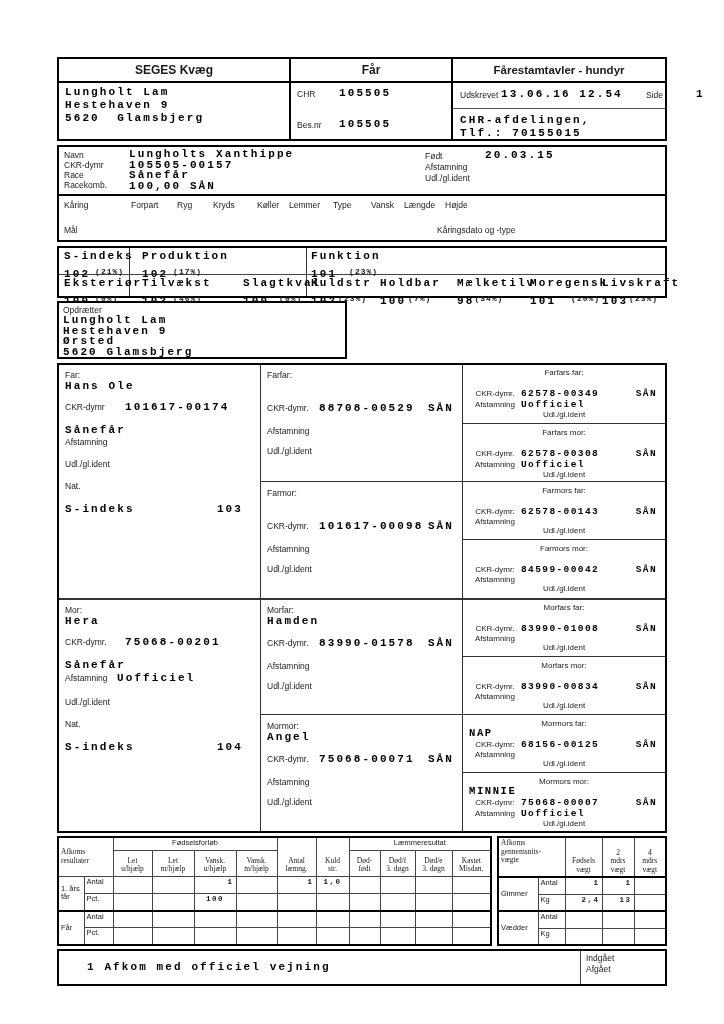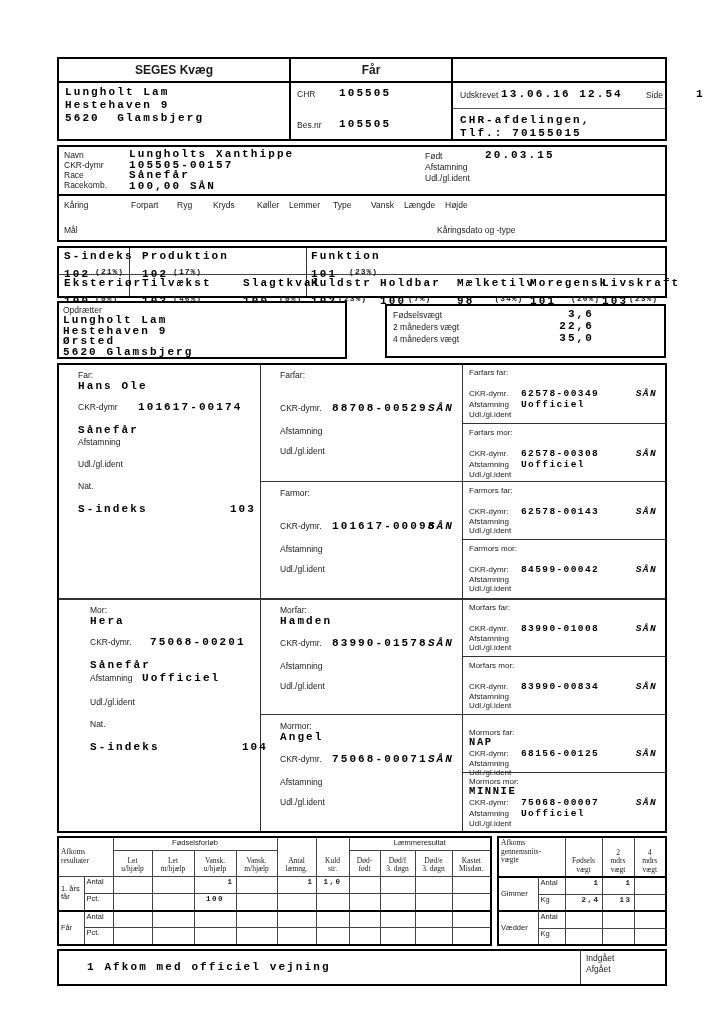--- a/index.html
+++ b/index.html
@@ -23,27 +23,27 @@
   .vdiv{position:absolute;top:0;bottom:0;width:2px;background:#000;}
   .printrow{position:absolute;left:394px;right:0;top:0;height:25px;border-bottom:1px solid #555;}
   
   .irow{position:absolute;left:0;right:0;}
   .ivline{position:absolute;top:0;bottom:0;width:1px;background:#333;}
   .icell{position:absolute;top:2px;}
   .ipct{font-family:"Liberation Mono","DejaVu Sans Mono",monospace;font-weight:bold;
         font-size:8px;letter-spacing:1px;margin-left:5px;position:relative;top:-3px;}
   
   .pline{position:absolute;background:#333;}
-  .pcell{position:absolute;box-sizing:border-box;padding:5px 19px;}
+  .pcell{position:absolute;box-sizing:border-box;padding:5px 6px;}
   .ckrrow{display:flex;align-items:baseline;}
   .ckrrow .lbl,.ckrrow .lbs{width:52px;flex:none;}
-  .saan{position:absolute;right:8px;font-style:italic;}
+  .saan{position:absolute;right:8px;}
   .name{min-height:13px;}
   .nm3{min-height:11px;font-size:10.5px;letter-spacing:1.6px;line-height:11px;}
-  .g3 .lbs{line-height:9px;}
+  .g3 .lbs{line-height:9px;text-align:center;}
   
   table.stat{border-collapse:collapse;table-layout:fixed;position:absolute;background:#fff;
              border:2px solid #000;}
   table.stat td{border:1px solid #444;font-size:7.5px;line-height:8.5px;padding:1px 2px;
                 vertical-align:top;box-sizing:border-box;overflow:hidden;}
   table.stat td.ctr{text-align:center;vertical-align:bottom;padding-bottom:2px;}
   table.stat td.grp{text-align:center;vertical-align:top;}
   td.val{font-family:"Liberation Mono","DejaVu Sans Mono",monospace;font-weight:bold;
          font-size:10px;letter-spacing:1.5px;text-align:right;padding-right:7px;vertical-align:middle;}
   td.vc{text-align:center;padding-right:2px;}
@@ -54,20 +54,21 @@
 </style>
 </head>
 <body>
 
 <div class="page">
 
   <div class="block" style="left:57px;top:57px;width:610px;height:84px">
     <div class="hdr-row1">
       <div class="hcell hc1 bold-sans">SEGES Kvæg</div>
       <div class="hcell hc2 bold-sans">Får</div>
+      <div class="hcell hc3 bold-sans" style="font-size:11.5px">Fårestamtavler - hundyr</div>
     </div>
     <div class="hdr-row2">
       <div class="vdiv" style="left:230px"></div>
       <div class="vdiv" style="left:392px"></div>
       <div class="abs" style="left:6px;top:3px">
         <div class="mono">Lungholt Lam</div>
         <div class="mono">Hestehaven 9</div>
         <div class="mono">5620  Glamsbjerg</div>
       </div>
       <div class="abs lbl" style="left:238px;top:6px">CHR</div>
@@ -155,49 +156,41 @@
       <div class="icell" style="left:252px">
         <div class="mono">Kuldstr</div>
         <div><span class="mono">102</span><span class="ipct" style="margin-left:1px">(23%)</span></div>
       </div>
       <div class="icell" style="left:321px">
         <div class="mono">Holdbar</div>
         <div><span class="mono">100</span><span class="ipct" style="margin-left:2px">(7%)</span></div>
       </div>
       <div class="icell" style="left:398px">
         <div class="mono">Mælketilv</div>
-        <div><span class="mono">98</span><span class="ipct" style="margin-left:20px">(34%)</span></div>
+        <div><span class="mono">98</span><span class="ipct" style="margin-left:0">(34%)</span></div>
       </div>
       <div class="icell" style="left:471px">
         <div class="mono">Moregensk</div>
         <div><span class="mono">101</span><span class="ipct" style="margin-left:15px">(20%)</span></div>
       </div>
       <div class="icell" style="left:543px">
         <div class="mono">Livskraft</div>
         <div><span class="mono">103</span><span class="ipct" style="margin-left:1px">(23%)</span></div>
       </div>
     </div>
   </div>
 
   <div class="block" style="left:57px;top:301px;width:290px;height:58px;border-width:2px">
     <div class="abs lbl" style="left:4px;top:2px">Opdrætter</div>
     <div class="abs" style="left:4px;top:12px">
       <div class="mono" style="line-height:10.5px">Lungholt Lam</div>
       <div class="mono" style="line-height:10.5px">Hestehaven 9</div>
       <div class="mono" style="line-height:10.5px">Ørsted</div>
       <div class="mono" style="line-height:10.5px">5620 Glamsbjerg</div>
     </div>
-  </div>
-  <div class="block" style="left:385px;top:304px;width:281px;height:54px">
-    <div class="abs lbl" style="left:6px;top:4px">Fødselsvægt</div>
-    <div class="abs mono" style="left:155px;top:2px;width:52px;text-align:right">3,6</div>
-    <div class="abs lbl" style="left:6px;top:16px">2 måneders vægt</div>
-    <div class="abs mono" style="left:155px;top:14px;width:52px;text-align:right">22,6</div>
-    <div class="abs lbl" style="left:6px;top:28px">4 måneders vægt</div>
-    <div class="abs mono" style="left:155px;top:26px;width:52px;text-align:right">35,0</div>
   </div>
 
   <div class="block" style="left:57px;top:363px;width:610px;height:470px">
 
     <div class="pline" style="left:201px;top:0;width:1px;height:466px"></div>
     <div class="pline" style="left:403px;top:0;width:1px;height:466px"></div>
     <div class="pline" style="left:0;top:233px;width:606px;height:1.5px"></div>
     <div class="pline" style="left:201px;top:116px;width:405px;height:1px"></div>
     <div class="pline" style="left:201px;top:349px;width:405px;height:1px"></div>
     <div class="pline" style="left:403px;top:58px;width:203px;height:1px"></div>
@@ -218,21 +211,21 @@
           <span class="mono"></span>
         </div>
       <div class="lbl" style="margin-top:12px">Udl./gl.ident</div>
       <div class="lbl" style="margin-top:12px">Nat.</div>
       <div style="margin-top:12px;display:flex;justify-content:space-between;width:178px">
         <span class="mono">S-indeks</span>
         <span class="mono">103</span>
       </div>
     </div>
 
-    <div class="pcell" style="left:12px;top:235px;width:201px;height:231px">
+    <div class="pcell" style="left:0;top:235px;width:201px;height:231px">
       <div class="lbl">Mor:</div>
       <div class="mono name">Hera</div>
       <div class="ckrrow" style="margin-top:8px">
           <span class="lbl">CKR-dymr.</span>
           <span class="mono" style="margin-left:8px">75068-00201</span>
         </div>
       <div class="mono" style="margin-top:10px">Sånefår</div>
       <div class="ckrrow">
           <span class="lbl">Afstamning</span>
           <span class="mono">Uofficiel</span>
@@ -367,21 +360,21 @@
           <span class="lbs">CKR-dymr.</span>
           <span class="mono m95">83990-00834</span>
           <span class="mono m95 saan">SÅN</span>
         </div>
       <div class="ckrrow">
           <span class="lbs">Afstamning</span>
           <span class="mono m95"></span>
         </div>
       <div class="lbs">Udl./gl.ident</div>
     </div>
-    <div class="pcell g3" style="left:404px;top:351px;width:202px;height:69px;padding:12px 6px">
+    <div class="pcell g3" style="left:404px;top:351px;width:202px;height:69px;padding:3px 6px">
       <div class="lbs">Mormors far:</div>
       <div class="mono nm3">NAP</div>
       <div class="ckrrow">
           <span class="lbs">CKR-dymr:</span>
           <span class="mono m95">68156-00125</span>
           <span class="mono m95 saan">SÅN</span>
         </div>
       <div class="ckrrow">
           <span class="lbs">Afstamning</span>
           <span class="mono m95"></span>

